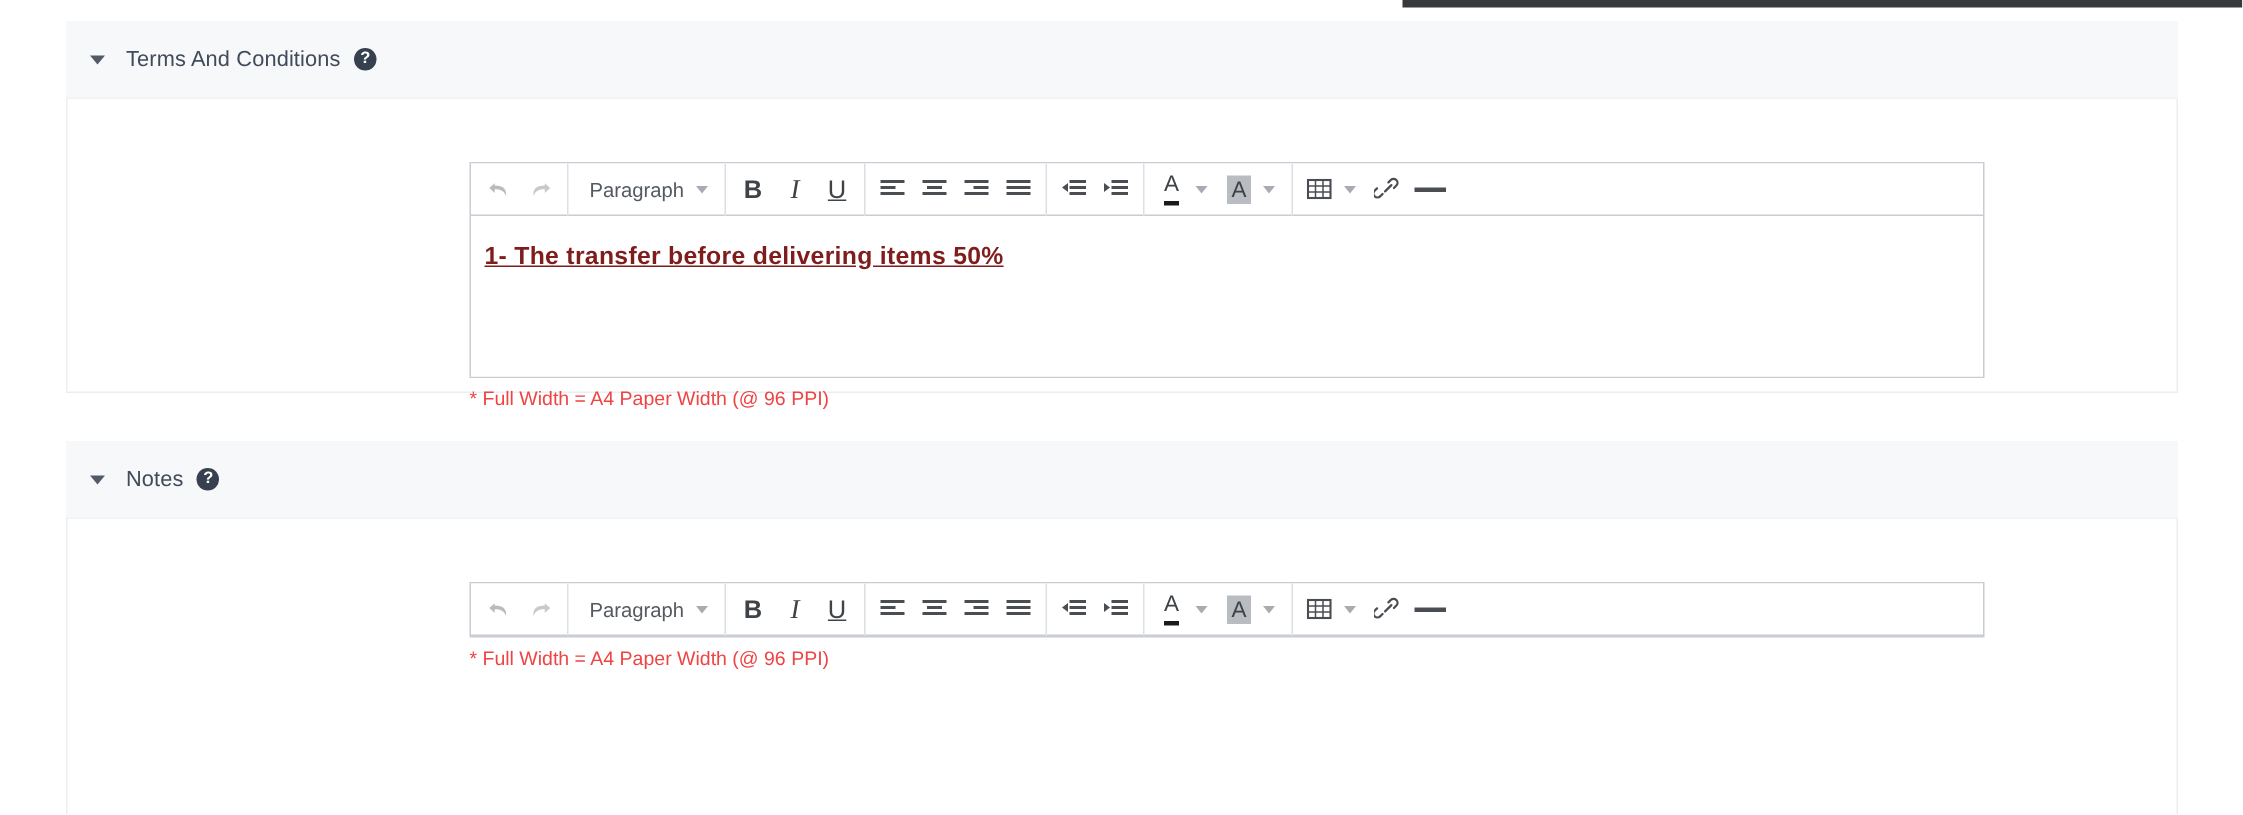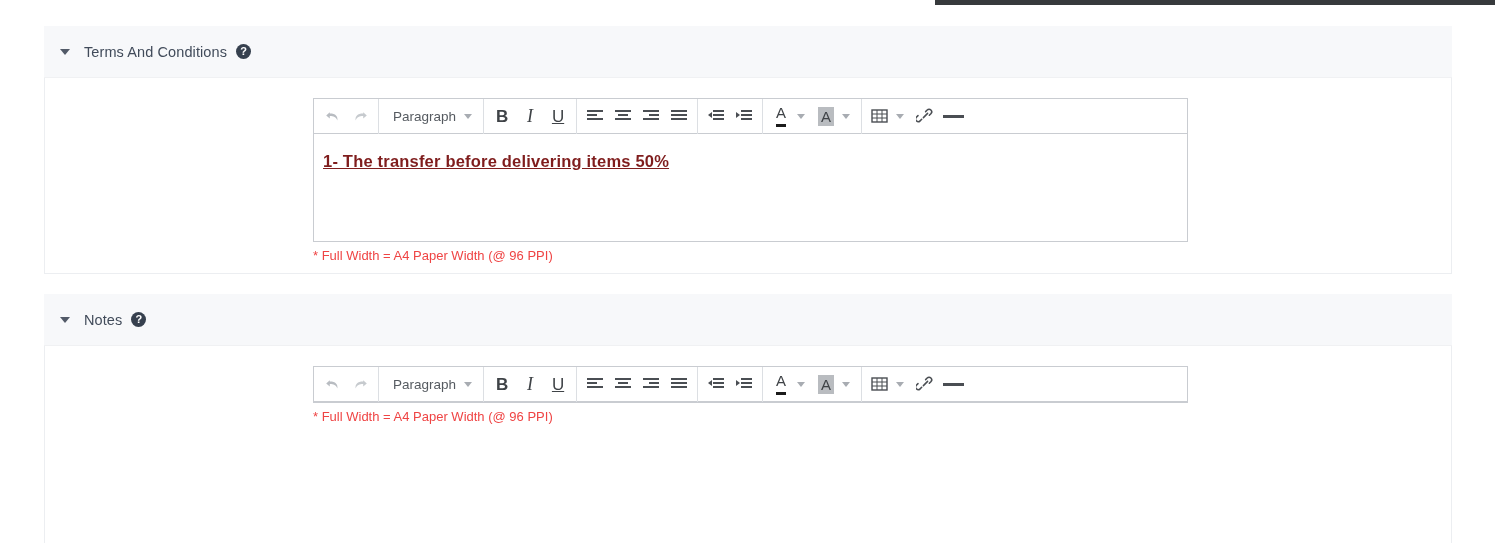--- a/index.html
+++ b/index.html
@@ -77,21 +77,22 @@
     border-bottom: 1px solid #eceef1;
     position: relative;
   }
 
   
   .field-row {
     position: relative;
     padding-left: 268px;
   }
   .editor-wrap {
-    width: 875px;
+    width: 1010px;
+    margin-top: 22px;
   }
   .editor-box {
     border: 1px solid #c9ccd1;
     background: #ffffff;
   }
   .toolbar {
     display: flex;
     align-items: center;
     height: 35px;
     border-bottom: 1px solid #c9ccd1;
@@ -182,21 +183,21 @@
     white-space: nowrap;
   }
 </style>
 </head>
 <body>
 
 <div id="page">
 
   <div class="top-strip"></div>
 
-  <div class="section" style="top:26px;">
+  <div class="section" style="top:14px;">
     <div class="section-header">
       <span class="collapse-caret"></span>
       <span class="section-title">Terms And Conditions</span>
       <span class="help-icon">?</span>
     </div>
     <div class="section-body" style="height:196px;">
       <div class="field-row" style="padding-top:20px;">
         <div class="editor-wrap">
           <div class="editor-box">
 

